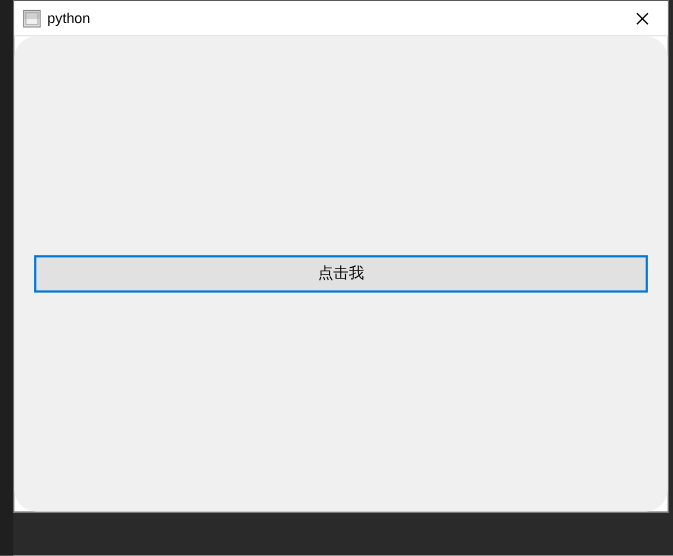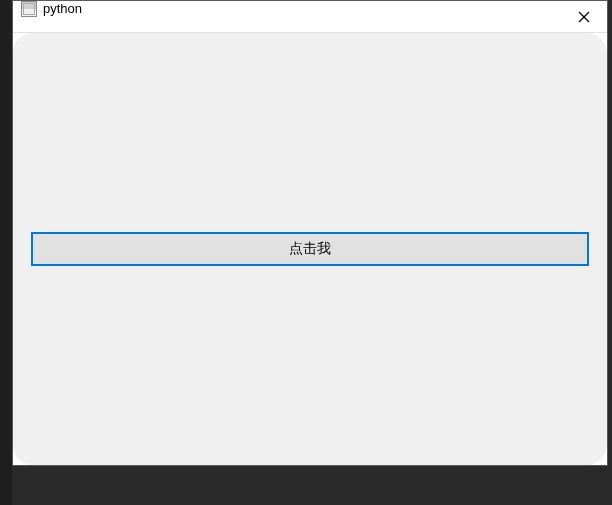--- a/index.html
+++ b/index.html
@@ -23,21 +23,21 @@
       height: 466px;
       background: #ffffff;
       border: 1px solid #5a5a5a;
       display: flex;
       flex-direction: column;
     }
     .titlebar {
       height: 32px;
       background: #ffffff;
       display: flex;
-      align-items: flex-start;
+      align-items: center;
       padding-left: 8px;
       border-bottom: 1px solid #e0e0e0;
       position: relative;
     }
     .window-icon {
       width: 16px;
       height: 16px;
       margin-right: 6px;
       display: inline-block;
       background: linear-gradient(to bottom, #d0d0d0 0%, #d0d0d0 50%, #f0f0f0 50%, #f0f0f0 100%);

